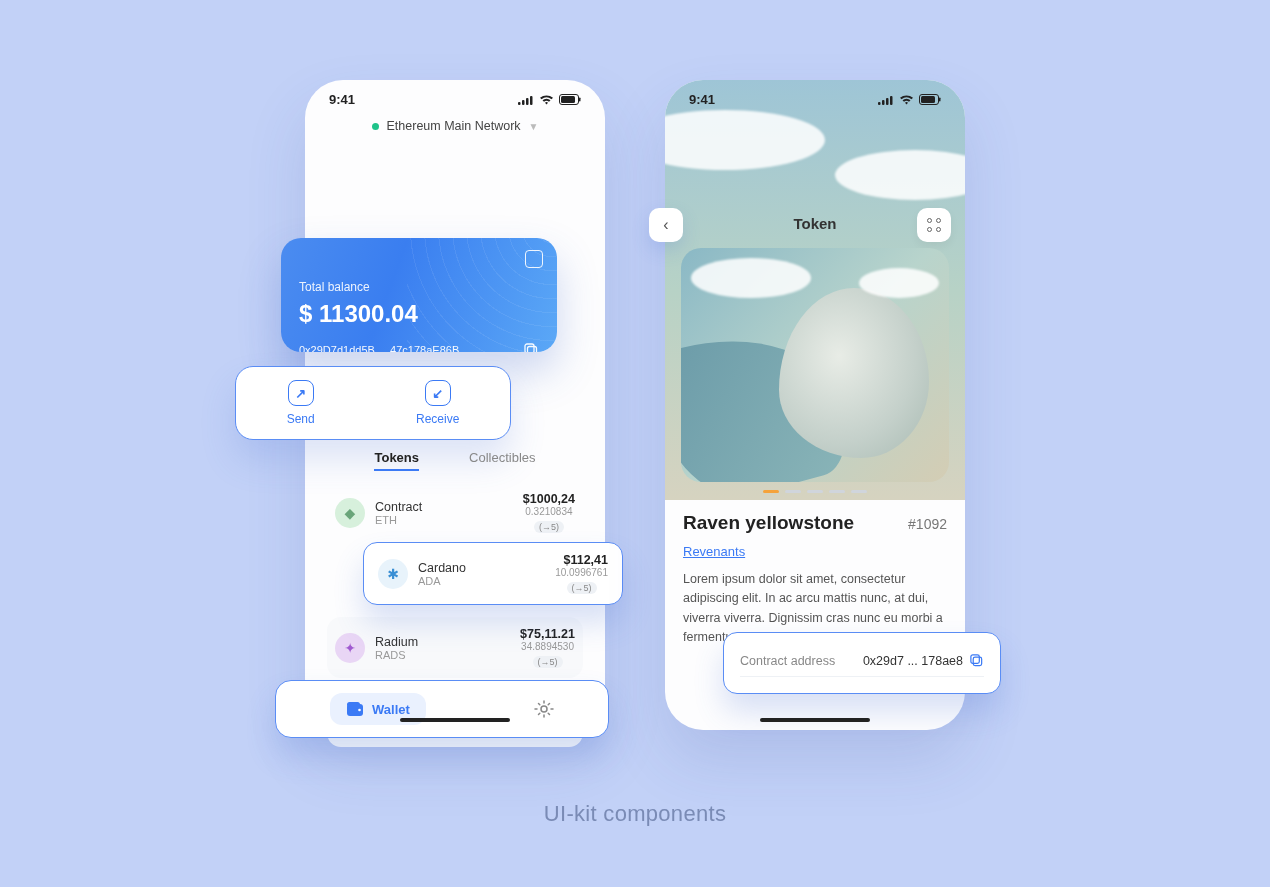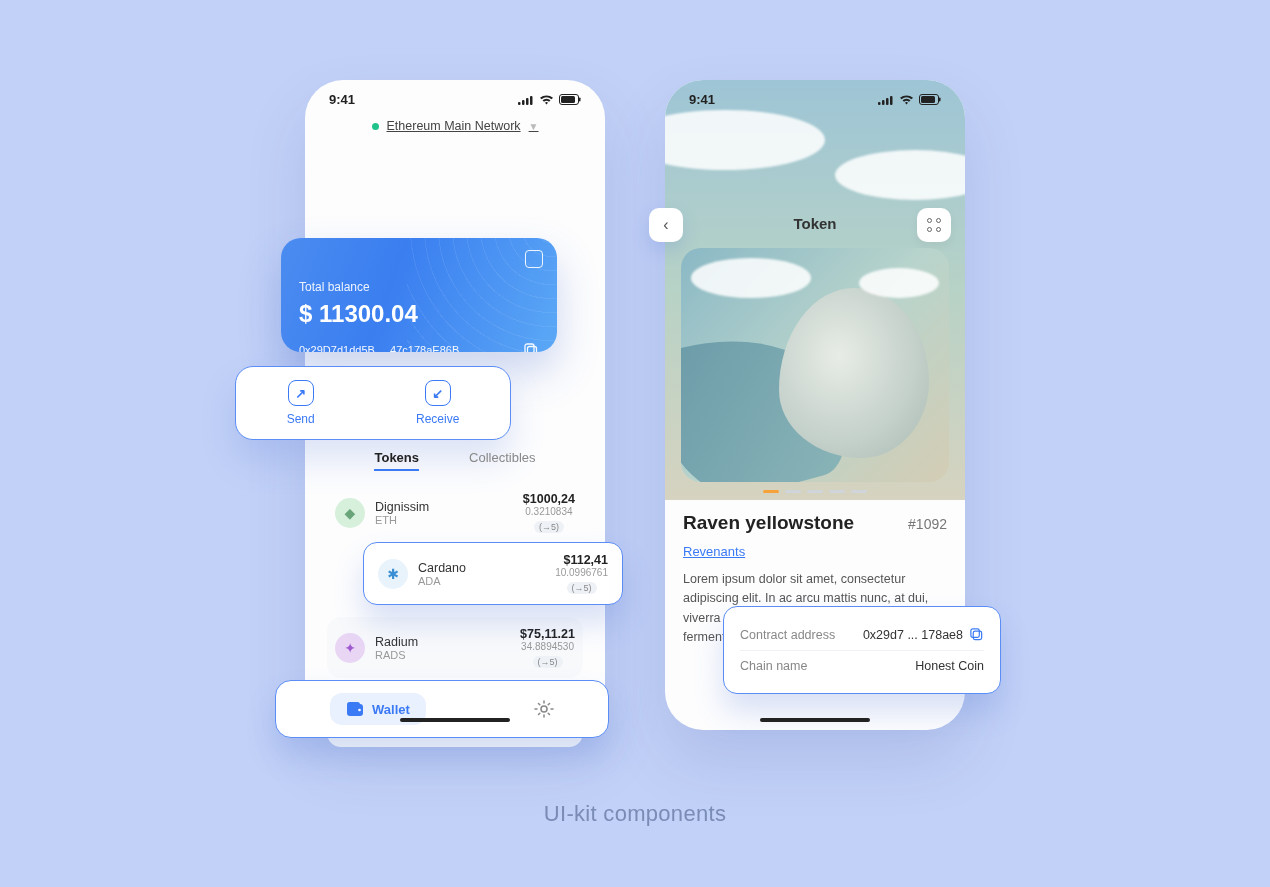--- a/index.html
+++ b/index.html
@@ -35,21 +35,21 @@
     align-items: center;
     padding: 12px 24px 0 24px;
     font-size: 13px;
     font-weight: 600;
     color: #222;
   }
   .status-icons { display:flex; gap:5px; align-items:center;}
   .signal, .wifi, .battery { display:inline-block; }
   .network-row {
     display:flex; align-items:center; justify-content:center; gap:8px;
-    margin-top: 12px; font-size: 12.5px; color:#444;text-decoration:underline;
+    margin-top: 12px; font-size: 12.5px; color:#444;
   }
   .dot-green { width:7px; height:7px; background:#1fc38a; border-radius:50%;}
   .chev-down { color:#bbb; font-size:10px; }
 
   
   .balance-card {
     position:absolute;
     left:-24px; top:158px;
     width: 276px; height:114px;
     background: linear-gradient(110deg,#4b8cf0 0%,#3a7ef0 40%,#5ba8f6 100%);
@@ -272,21 +272,21 @@
 
     <div class="tabs">
       <span class="tab-active">Tokens</span>
       <span>Collectibles</span>
     </div>
 
     <div class="token-list">
       <div class="token-row first">
         <div class="token-icon ico-eth">◆</div>
         <div class="tk-col">
-          <span class="tk-name">Dignissim</span>
+          <span class="tk-name">Contract</span>
           <span class="tk-sym">ETH</span>
         </div>
         <div class="tk-right">
           <div class="tk-val">$1000,24</div>
           <div class="tk-amt">
               <span>0.3210834</span>
               <span class="pill">(→5)</span>
             </div>
         </div>
       </div>
@@ -426,24 +426,20 @@
         <span class="cc-label">Contract address</span>
         <span class="cc-val">
           <span>0x29d7 ... 178ae8</span>
           <svg class="copy-sm" viewBox="0 0 16 16">
               <rect x="4.5" y="4.5" width="9" height="9" rx="2" fill="none" stroke="#3b7af5" stroke-width="1.3"></rect>
               <rect x="2" y="2" width="9" height="9" rx="2" fill="none" stroke="#3b7af5" stroke-width="1.3"></rect>
             </svg>
         </span>
       </div>
       <div class="cc-divider"></div>
-      <div class="cc-row">
-        <span class="cc-label">Chain name</span>
-        <span class="cc-val">Honest Coin</span>
-      </div>
     </div>
 
     <div class="home-indicator"></div>
   </div>
 
 </div>
 
 <div class="caption">UI-kit components</div>
 
 </body></html>

